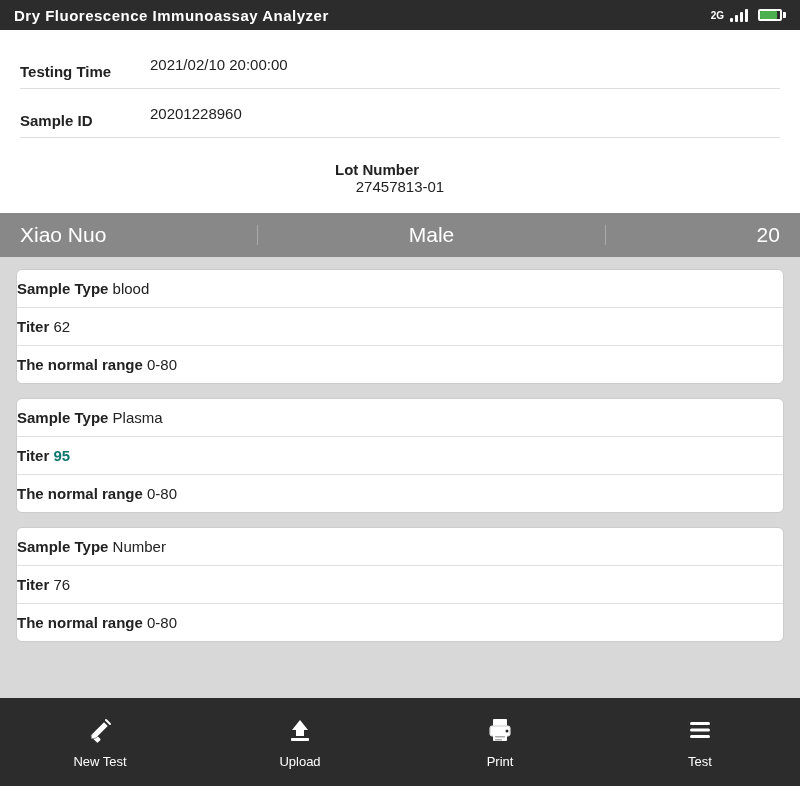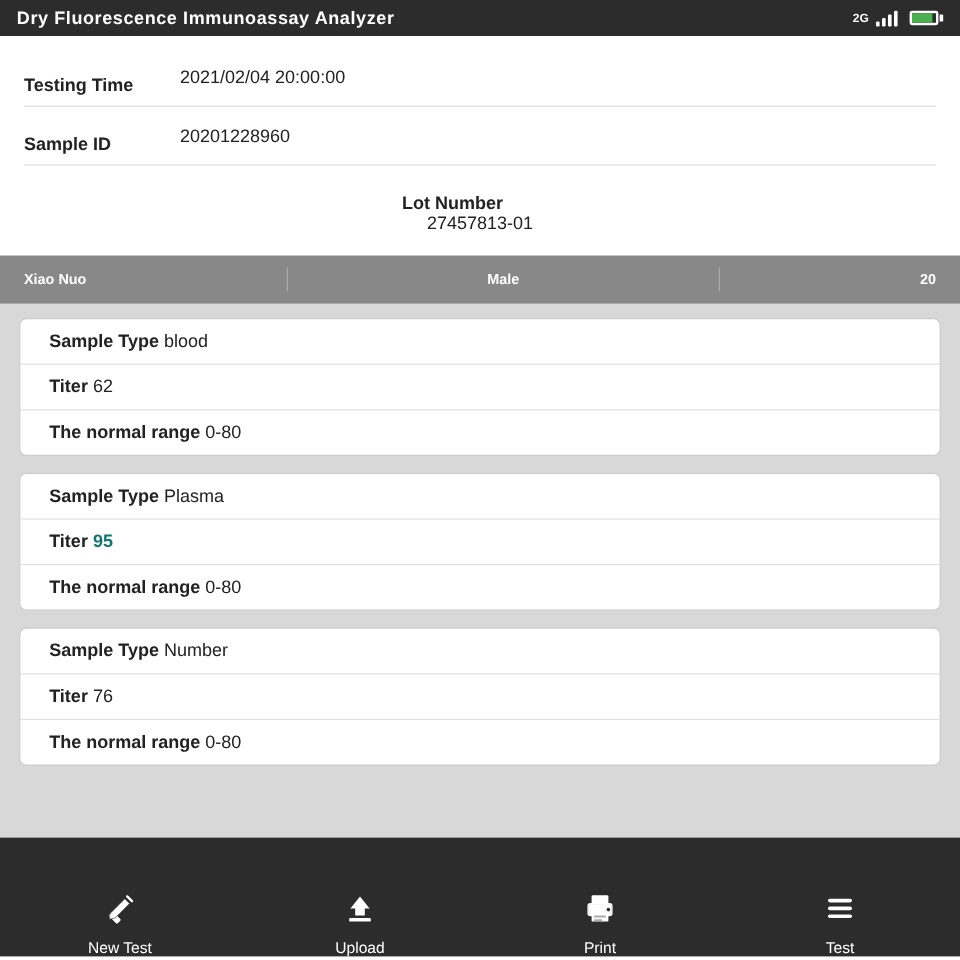--- a/index.html
+++ b/index.html
@@ -112,22 +112,22 @@
     
     .patient-bar {
       background: #888;
       display: flex;
       align-items: center;
       justify-content: space-between;
       padding: 10px 20px;
       color: #fff;
     }
     .patient-bar-section {
-      font-size: 12px;
-      font-weight: bold;
+      font-size: 21px;
+      font-weight: normal;
       text-align: right;
     }
     .patient-divider {
       width: 1px;
       background: #aaa;
       height: 20px;
     }
 
     
     .cards-container {
@@ -138,21 +138,21 @@
     }
 
     
     .sample-card {
       background: #fff;
       border: 1.5px solid #ccc;
       border-radius: 6px;
       overflow: hidden;
     }
     .card-row {
-      padding: 10px 24px;
+      padding: 10px 0;
       border-bottom: 1px solid #e0e0e0;
       font-size: 15px;
       color: #222;
     }
     .card-row:last-child {
       border-bottom: none;
     }
     .card-row-label {
       font-weight: bold;
     }
@@ -160,23 +160,23 @@
       color: #222;
     }
     .titer-abnormal {
       color: #0f766e;
       font-weight: bold;
     }
 
     
     .toolbar {
       background: #2c2c2c;
-      height: 99px;
-      display: flex;
-      align-items: flex-end;
+      height: 88px;
+      display: flex;
+      align-items: center;
     }
     .toolbar-btn {
       flex: 1;
       display: flex;
       flex-direction: column;
       align-items: center;
       justify-content: center;
       color: #fff;
       cursor: pointer;
       gap: 6px;
@@ -219,21 +219,21 @@
       <div class="battery-tip"></div>
     </div>
   </div>
 </div>
 
 <div class="main">
 
   <div class="info-section">
     <div class="info-row">
       <span class="info-label">Testing Time</span>
-      <span class="info-value">2021/02/04  20:00:00</span>
+      <span class="info-value">2021/02/10  20:00:00</span>
     </div>
     <div class="info-row">
       <span class="info-label">Sample ID</span>
       <span class="info-value">20201228960</span>
     </div>
     <div class="info-row">
       <span class="info-label">Lot Number</span>
       <span class="info-value">27457813-01</span>
     </div>
   </div>

